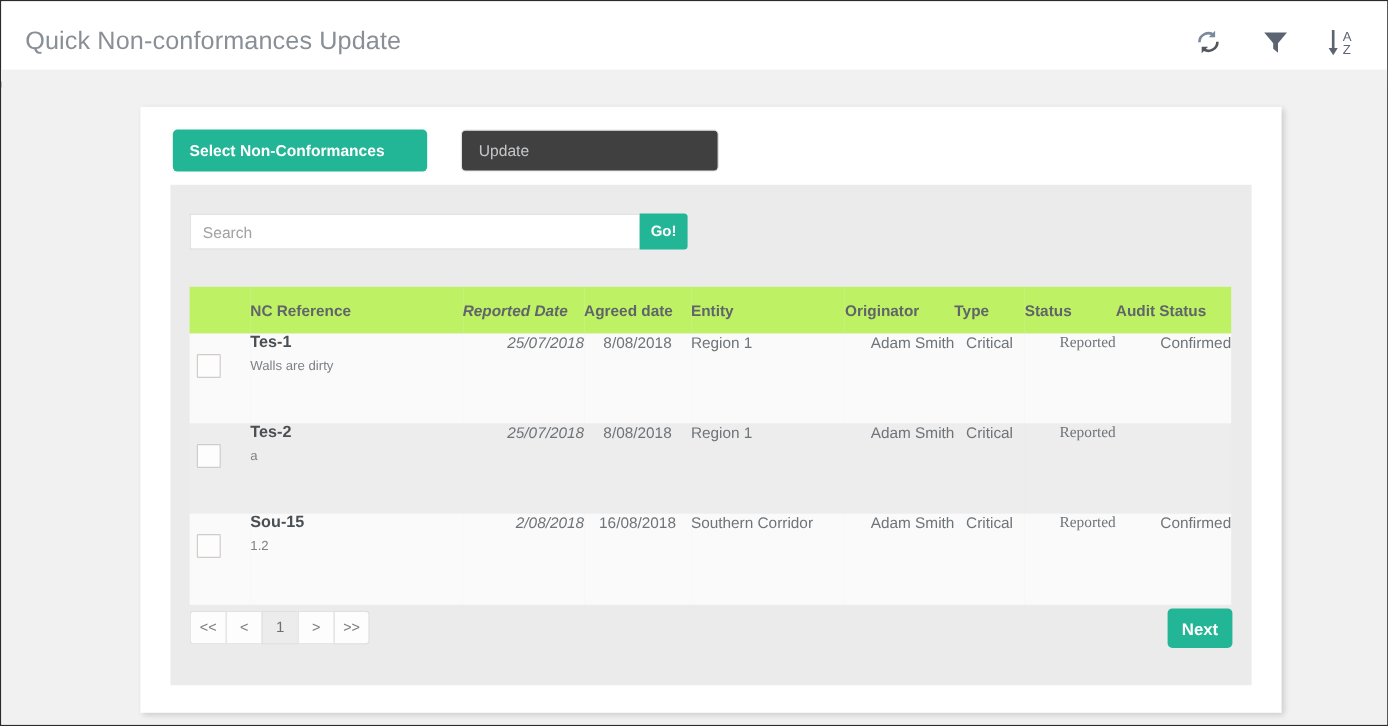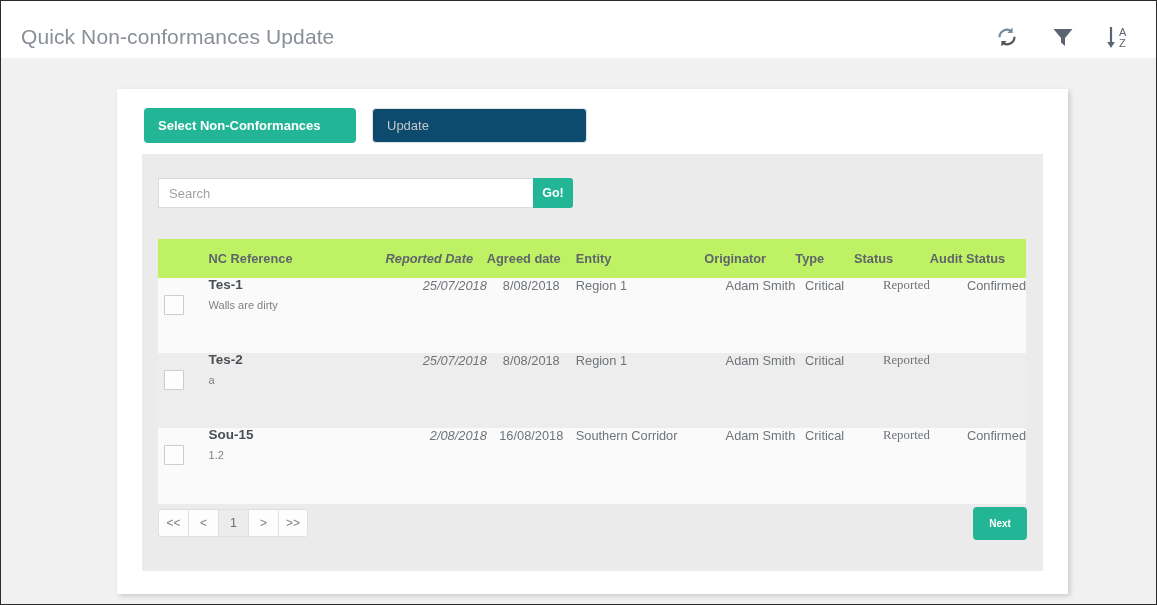--- a/index.html
+++ b/index.html
@@ -25,21 +25,21 @@
   }
 
   
   .topbar {
     position: absolute;
     left: 0;
     top: 0;
     right: 0;
     height: 72px;
     background: #ffffff;
-    border-bottom: 1px solid #000000;
+    border-bottom: 5px solid #000000;
     display: flex;
     align-items: center;
     box-sizing: border-box;
     padding: 0 18px 0 20px;
     text-align: center;
   }
   .page-title {
     font-size: 21px;
     font-weight: 400;
     color: #898f96;
@@ -82,41 +82,41 @@
     box-sizing: border-box;
   }
 
   
   .tabs {
     position: absolute;
     left: 27px;
     top: 19px;
     display: flex;
     align-items: flex-start;
-    gap: 16px;
+    gap: 28px;
   }
   .tab {
     box-sizing: border-box;
     height: 35px;
     border-radius: 4px;
     display: flex;
     align-items: center;
     padding: 0 14px;
     font-size: 13px;
     cursor: pointer;
     white-space: nowrap;
   }
   .tab-active {
     background: #22b596;
     color: #ffffff;
     font-weight: bold;
     min-width: 212px;
   }
   .tab-inactive {
-    background: #0c4a6e;
+    background: #404040;
     border: 1px solid #e2e2e2;
     color: #c5c7c9;
     min-width: 215px;
     font-weight: normal;
   }
 
   
   .panel {
     position: absolute;
     left: 25px;
@@ -288,21 +288,21 @@
     position: absolute;
     right: 16px;
     top: 353px;
     width: 54px;
     height: 33px;
     background: #22b596;
     color: #ffffff;
     border: none;
     border-radius: 4px;
     font-family: "Liberation Sans", sans-serif;
-    font-size: 10px;
+    font-size: 14px;
     font-weight: bold;
     cursor: pointer;
     display: flex;
     align-items: center;
     justify-content: center;
   }
 </style>
 </head>
 <body>
 

